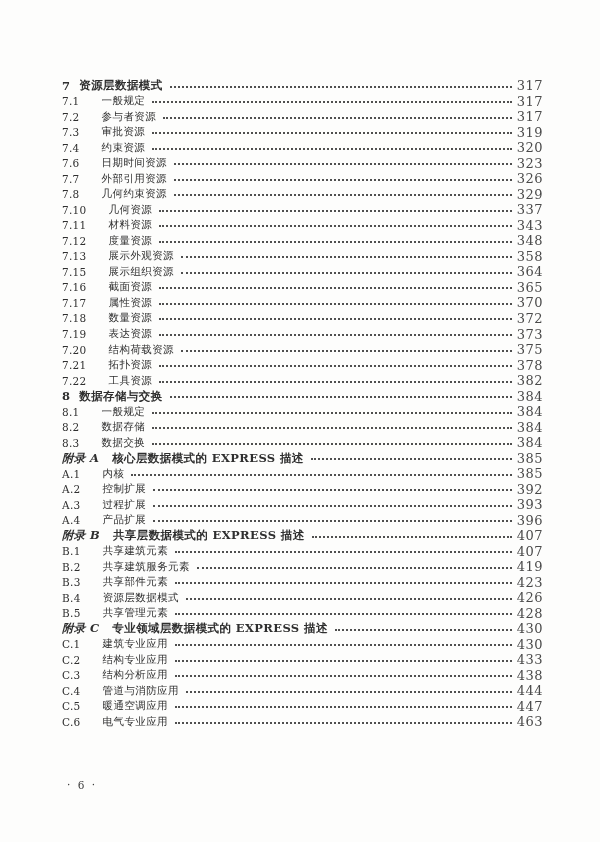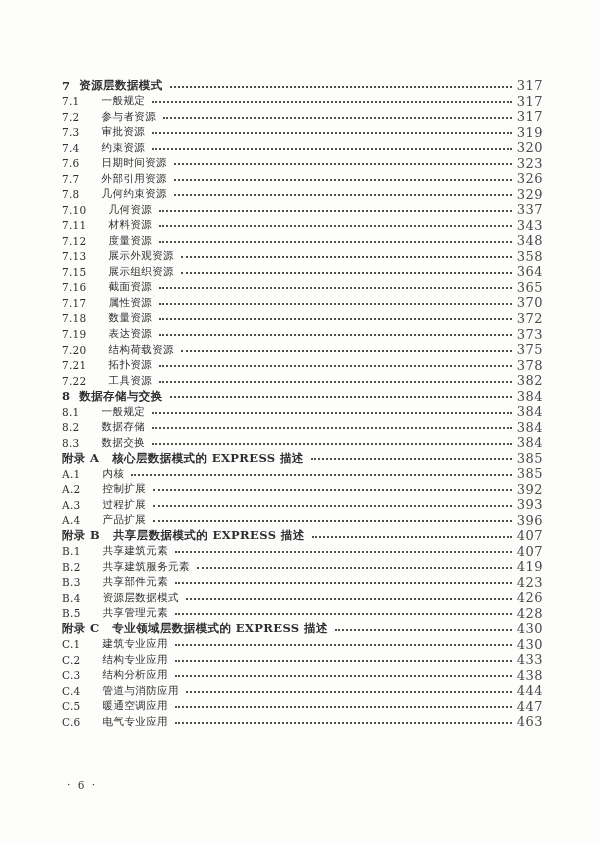--- a/index.html
+++ b/index.html
@@ -31,21 +31,21 @@
   }
   .toc-row.level-1 {
     font-weight: bold;
     font-size: 11.5px;
   }
   .toc-num {
     margin-right: 22px;
     letter-spacing: 0.3px;
   }
   .toc-row.level-1 .toc-num { margin-right: 9px; }
-  .toc-row.appendix .toc-num { margin-right: 13px; }
+  .toc-row.appendix .toc-num { margin-right: 13px; font-style: italic; }
   .toc-label {
     letter-spacing: 0.4px;
   }
   .dot-leader {
     flex: 1;
     height: 0;
     border-bottom: 2px dotted #4f4f4f;
     margin: 0 5px 0 7px;
     position: relative;
     top: 1px;

